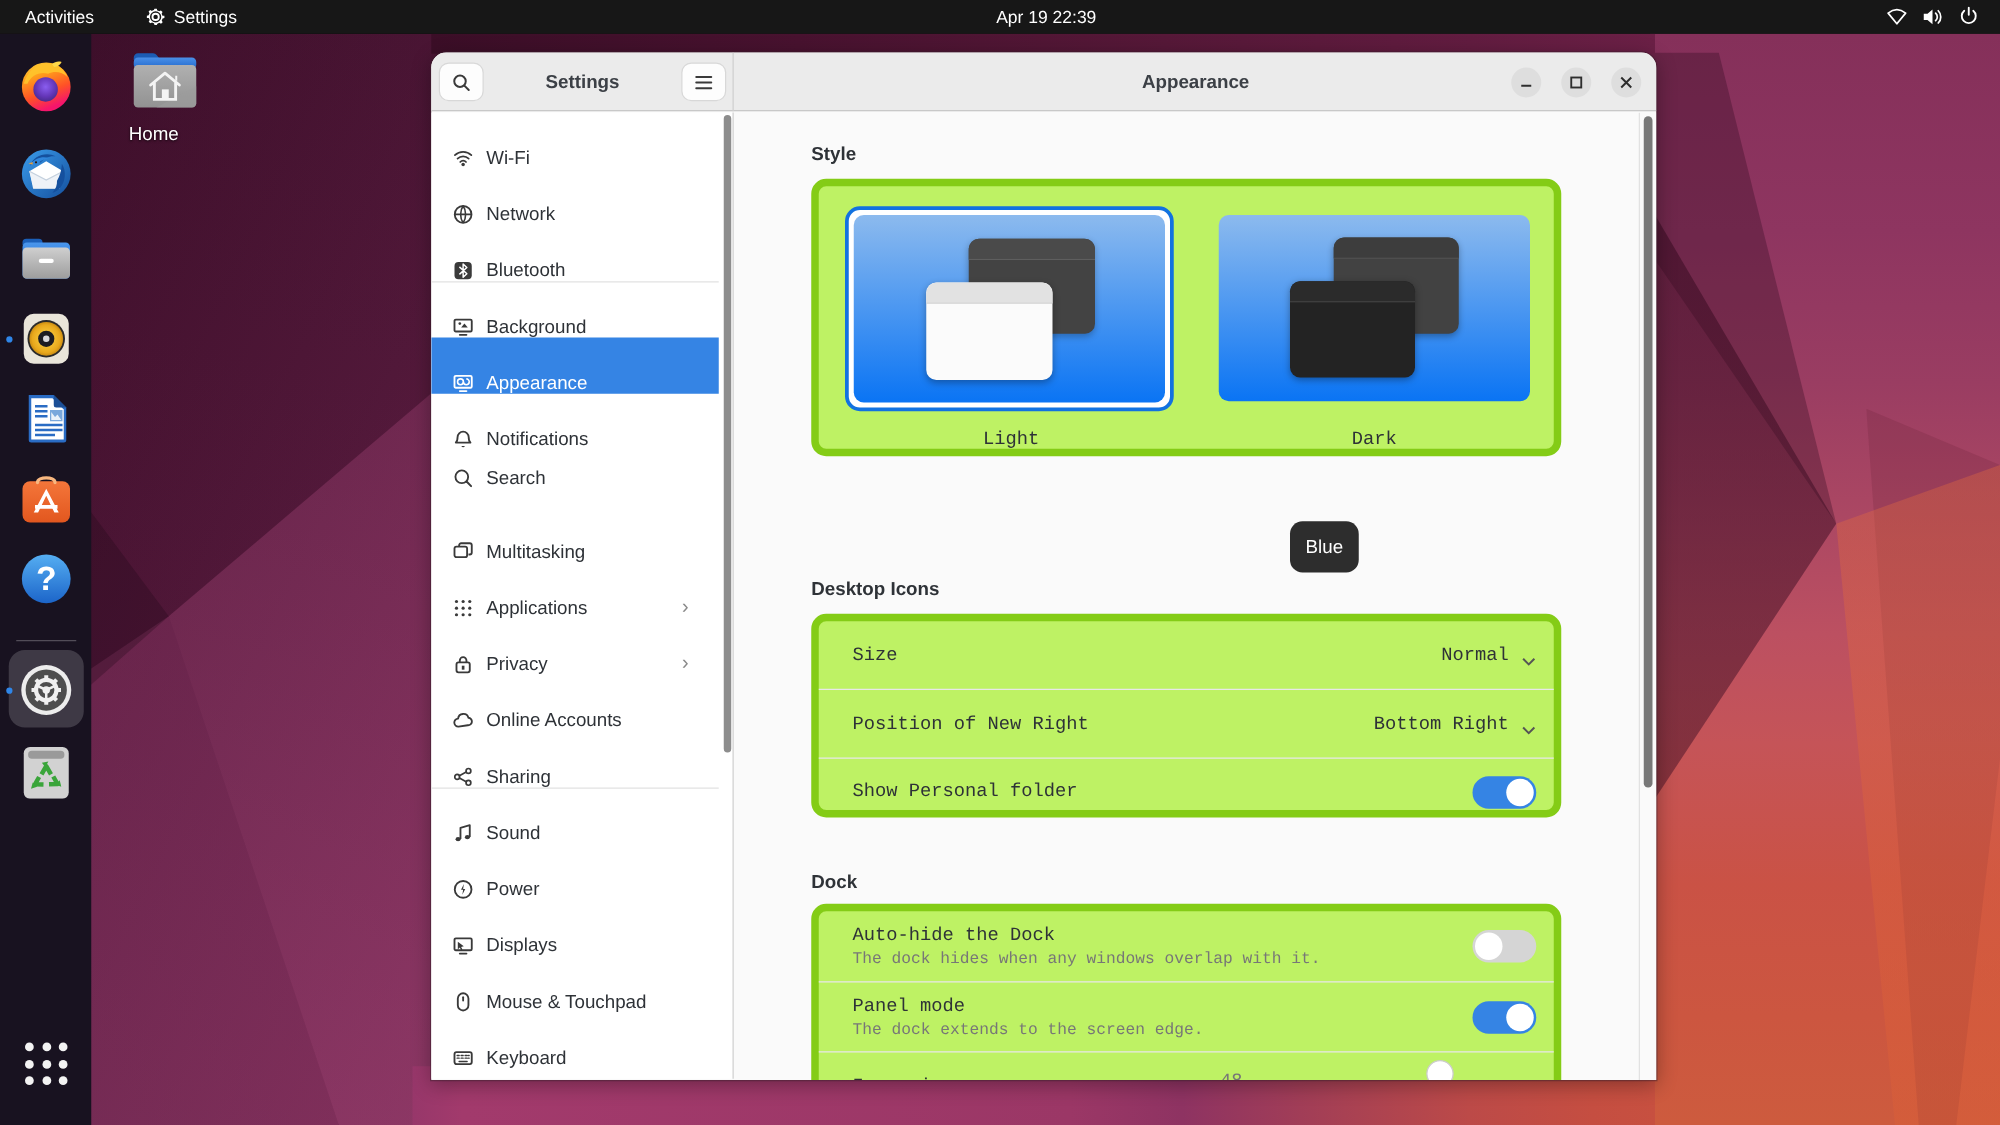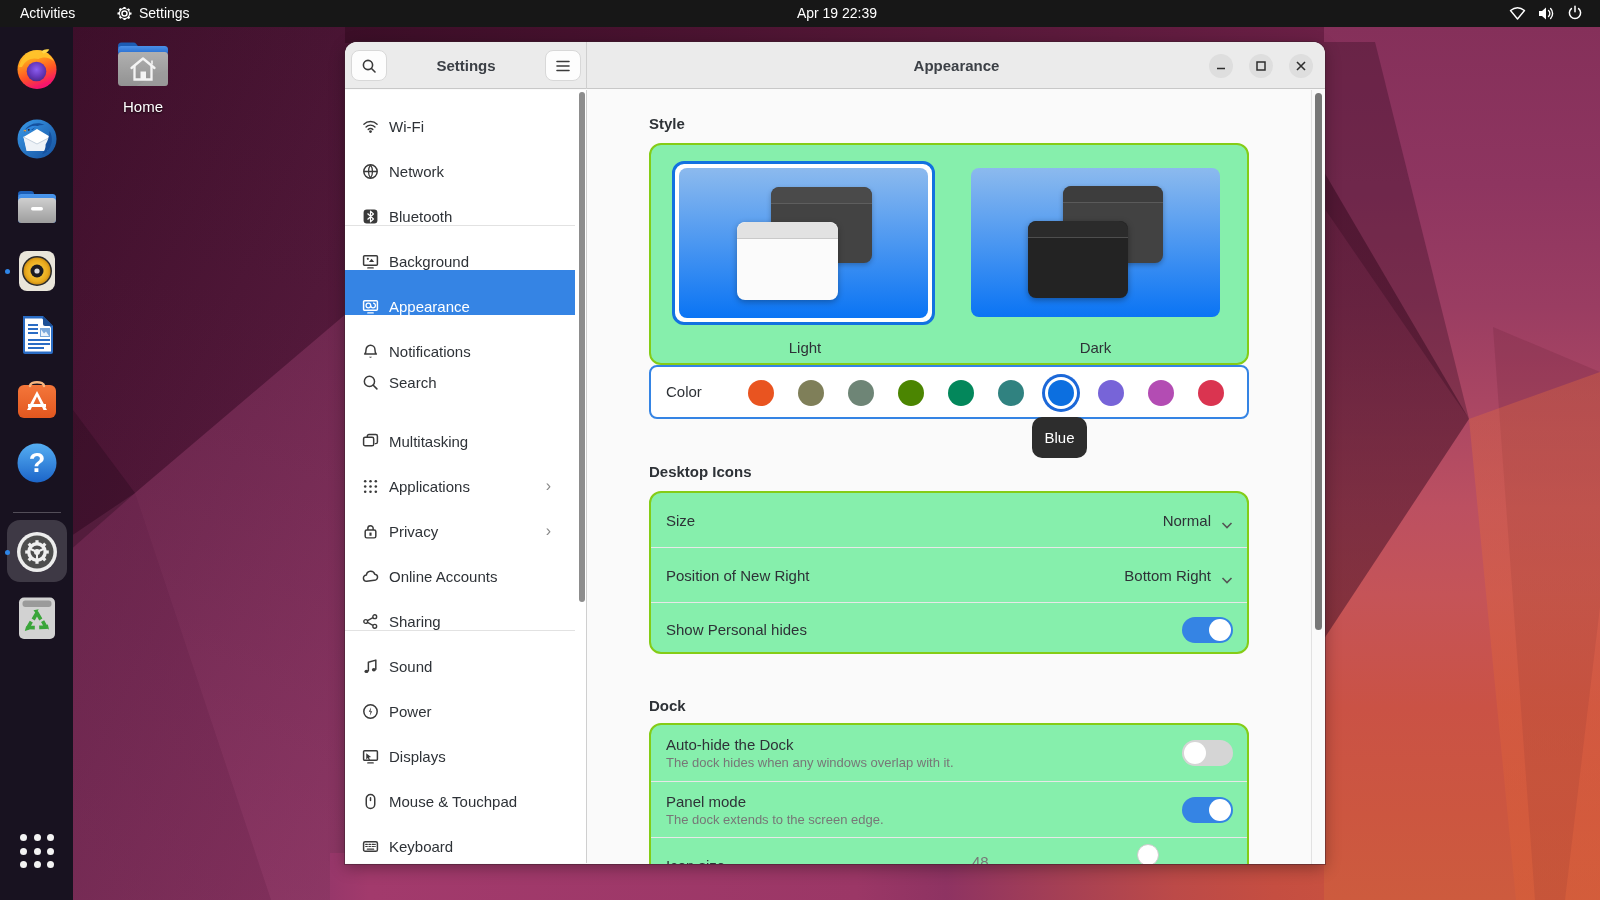--- a/index.html
+++ b/index.html
@@ -55,21 +55,21 @@
 #dock { position:absolute; left:0; top:27px; width:73px; height:873px; background:#181220; }
 .dkic { position:absolute; left:16px; width:42px; height:42px; }
 .dot { position:absolute; left:5px; width:5px; height:5px; border-radius:50%; background:#2f86e8; }
 #dsep { position:absolute; left:13px; top:485px; width:48px; height:1px; background:rgba(255,255,255,0.25); }
 #dactive { position:absolute; left:7px; top:493px; width:60px; height:62px; background:rgba(255,255,255,0.17); border-radius:13px; }
 #dgrid { position:absolute; left:20px; top:807px; width:35px; height:35px;
   display:grid; grid-template-columns:repeat(3,1fr); gap:6px; }
 #dgrid span { width:7px; height:7px; background:#f3f3f3; border-radius:50%; }
 
 
-#home { position:absolute; left:103px; top:38px; width:80px; text-align:center; }
+#home { position:absolute; left:103px; top:38px; width:80px; }
 #home .lbl { color:#fff; font-size:15px; margin-top:4px; text-shadow:0 1px 2px rgba(0,0,0,0.8); }
 
 
 #win { position:absolute; left:345px; top:42px; width:980px; height:822px;
   border-radius:12px 12px 0 0; box-shadow:0 0 0 1px rgba(60,30,45,0.45), 0 4px 16px rgba(0,0,0,0.32); overflow:hidden; background:#fafafa;}
 #whead { position:absolute; left:0; top:0; width:100%; height:47px; background:#ebebeb; border-bottom:1px solid #c8c8c8;}
 #whead .sbhead { position:absolute; left:0; top:0; width:242px; height:47px; border-right:1px solid #cfcfcf; }
 .hbtn { position:absolute; top:8px; width:36px; height:31px; background:#fdfdfd; border:1px solid #d8d8d8; border-radius:8px;
   display:flex; align-items:center; justify-content:center; }
 #whead .title { position:absolute; top:15px; font-weight:bold; font-size:15px; color:#3c4046; }
@@ -82,32 +82,32 @@
 .srow svg { margin-left:17px; margin-right:10px; flex:none;}
 .srow.sel { background:#3584e4; color:#fff; }
 .ssep { position:absolute; left:0; width:230px; height:1px; background:#e2e2e2; }
 .chev { position:absolute; right:24px; color:#8a8a8a; font-size:16px; }
 #sb-scroll { position:absolute; left:234px; top:2px; width:6px; height:510px; background:#8d8d8d; border-radius:4px; }
 
 
 #main { position:absolute; left:243px; top:48px; width:737px; height:774px; background:#fafafa; overflow:hidden;}
 #main-scroll { position:absolute; right:3px; top:3px; width:7px; height:537px; background:#787878; border-radius:4px; z-index:5;}
 .sect { font-weight:bold; font-size:15px; color:#2e3237; }
-.card { background:#86efac; border:2px solid #84cc16; border-radius:12px; }
+.card { background:#bef264; border:6px solid #84cc16; border-radius:12px;font-family:Liberation Mono, monospace; }
 
 #stylecard { position:absolute; left:61px; top:53px; width:600px; height:222px; }
 #colorcard { position:absolute; left:61px; top:275px; width:600px; height:54px; background:#fff; border:2px solid #3584e4; border-radius:8px; }
 #stylelbl { position:absolute; left:61px; top:25px; }
 #deskicons { position:absolute; left:61px; top:373px; }
 #dockhdr { position:absolute; left:61px; top:607px; }
 #card2 { position:absolute; left:61px; top:401px; width:600px; height:163px; }
 #card3 { position:absolute; left:61px; top:633px; width:600px; height:200px; border-radius:12px 12px 0 0;}
 
 .prow { position:absolute; left:0; width:100%; display:flex; align-items:center; color:#2e3237; font-size:15px; }
-.prow .plbl { margin-left:15px; }
+.prow .plbl { margin-left:27px; }
 .prow .pval { margin-left:auto; margin-right:14px; display:flex; align-items:flex-end; gap:10px; color:#2e3237;}
 .psep { position:absolute; left:0; width:100%; height:1px; background:#e8e8e8; }
 .sub { font-size:13px; color:#777; margin-top:2px; }
 
 .toggle { width:51px; height:26px; border-radius:13px; position:relative; flex:none;}
 .toggle.on { background:#3584e4; }
 .toggle.off { background:#d5d5d5; }
 .toggle .knob { position:absolute; top:2px; width:22px; height:22px; border-radius:50%; background:#fff; }
 .toggle.on .knob { right:2px; }
 .toggle.off .knob { left:2px; }
@@ -469,54 +469,39 @@
         <div class="tile" style="left:320px;top:23px;width:249px;height:149px;">
           <div class="mini" style="left:92px;top:18px;width:100px;height:77px;background:#424242;box-shadow:0 2px 5px rgba(0,0,0,0.3);"></div>
           <div class="mini" style="left:92px;top:18px;width:100px;height:17px;background:#3d3d3d;border-radius:9px 9px 0 0;border-bottom:1px solid #5a5a5a;"></div>
           <div class="mini" style="left:57px;top:53px;width:100px;height:77px;background:#232323;box-shadow:0 2px 6px rgba(0,0,0,0.35);"></div>
           <div class="mini" style="left:57px;top:53px;width:100px;height:17px;background:#2b2b2b;border-radius:9px 9px 0 0;border-bottom:1px solid #4e4e4e;"></div>
         </div>
         <div style="position:absolute;left:21px;top:194px;width:266px;text-align:center;font-size:15px;color:#2e3237;">Light</div>
         <div style="position:absolute;left:320px;top:194px;width:249px;text-align:center;font-size:15px;color:#2e3237;">Dark</div>
       </div>
 
-      <div id="colorcard">
-        <div style="position:absolute;left:15px;top:16px;font-size:15px;color:#2e3237;">Color</div>
-        <div style="position:absolute;left:97px;top:13px;display:flex;gap:24px;align-items:center;height:26px;">
-          <div class="swatch" style="background:#e95420"></div>
-          <div class="swatch" style="background:#7f7f59"></div>
-          <div class="swatch" style="background:#6e8576"></div>
-          <div class="swatch" style="background:#4b8501"></div>
-          <div class="swatch" style="background:#03875b"></div>
-          <div class="swatch" style="background:#308280"></div>
-          <div class="swatch" style="background:#0c6fe0;box-shadow:0 0 0 3px #fff, 0 0 0 6px #1c68d8;"></div>
-          <div class="swatch" style="background:#7764d8"></div>
-          <div class="swatch" style="background:#b34cb3"></div>
-          <div class="swatch" style="background:#da3450"></div>
-        </div>
-      </div>
 
       <div class="sect" id="deskicons">Desktop Icons</div>
       <div class="card" id="card2">
         <div class="prow" style="top:0;height:54px;">
             <span class="plbl">Size</span>
             <span class="pval">Normal <svg width="12" height="8" viewBox="0 0 12 8">
                 <path d="M1.5 2 6 6.5 10.5 2" fill="none" stroke="#555" stroke-width="1.6"></path>
               </svg></span>
           </div>
         <div class="psep" style="top:54px"></div>
         <div class="prow" style="top:55px;height:54px;">
             <span class="plbl">Position of New Right</span>
             <span class="pval">Bottom Right <svg width="12" height="8" viewBox="0 0 12 8">
                 <path d="M1.5 2 6 6.5 10.5 2" fill="none" stroke="#555" stroke-width="1.6"></path>
               </svg></span>
           </div>
         <div class="psep" style="top:109px"></div>
         <div class="prow" style="top:110px;height:53px;">
-            <span class="plbl">Show Personal hides</span>
+            <span class="plbl">Show Personal folder</span>
             <span class="pval">
               <span class="toggle on">
                 <span class="knob"></span>
               </span>
             </span>
           </div>
       </div>
 
       <div class="sect" id="dockhdr">Dock</div>
       <div class="card" id="card3">

